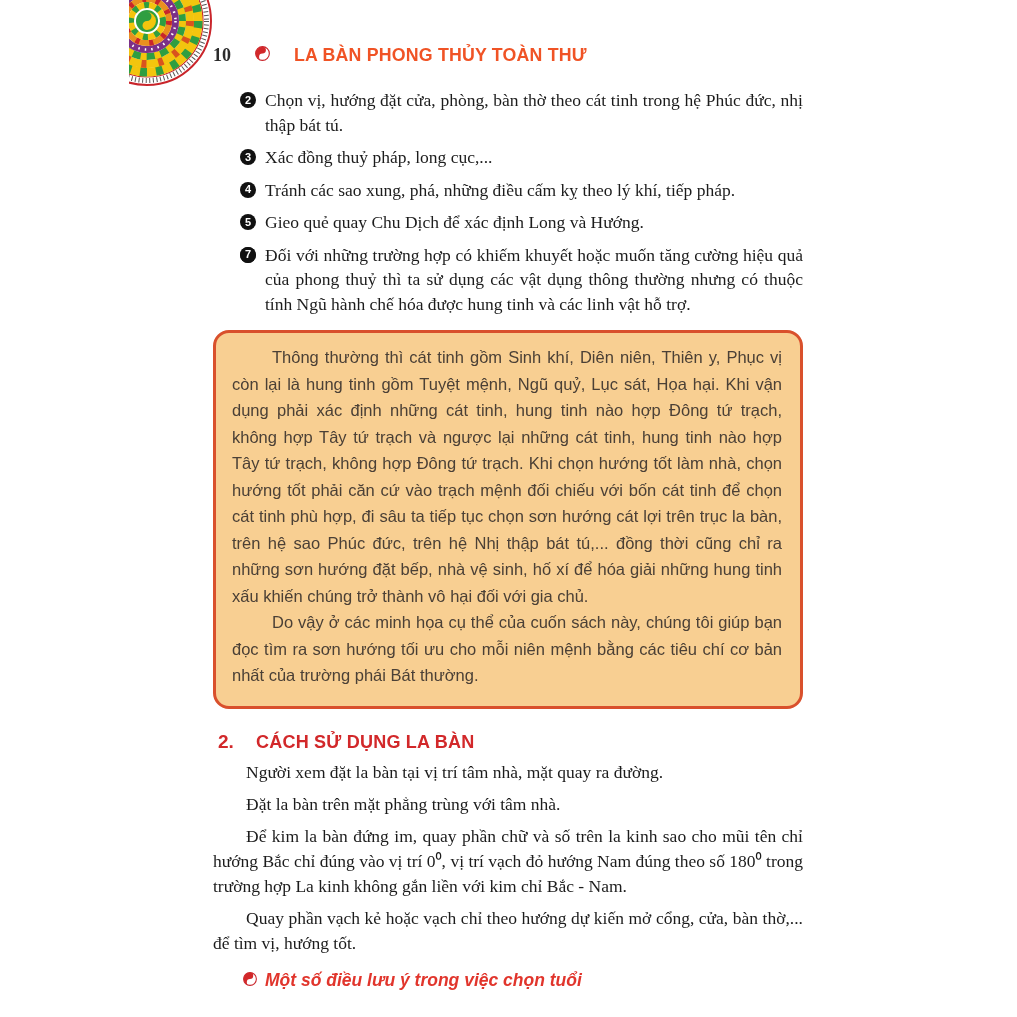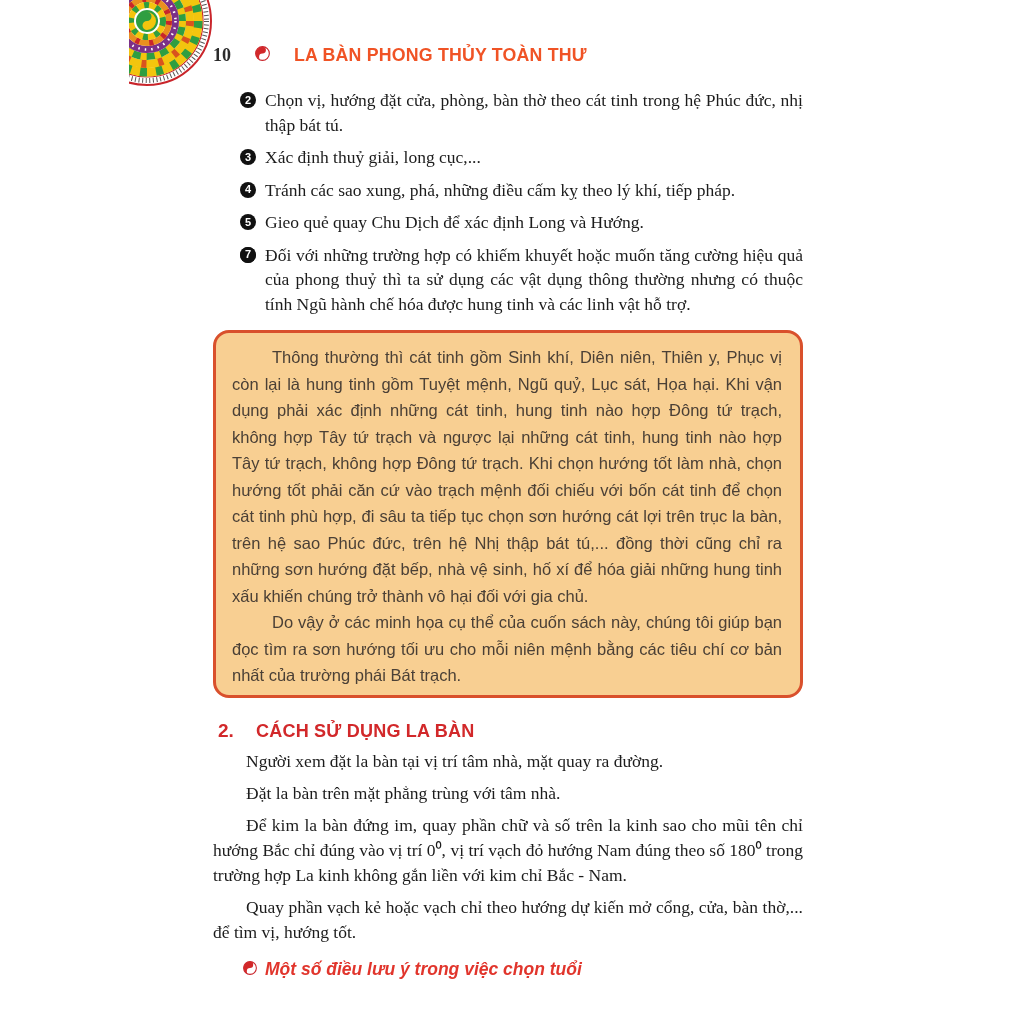--- a/index.html
+++ b/index.html
@@ -28,21 +28,21 @@
   .item{position:relative;padding-left:52px;font-size:17.5px;line-height:24.5px;
         text-align:justify;margin-bottom:8px;}
   .item .bullet{
     position:absolute;left:27px;top:4px;width:16px;height:16px;border-radius:50%;
     background:#111;color:#fff;font-family:"Liberation Sans",sans-serif;font-size:11px;
     font-weight:bold;display:flex;align-items:center;justify-content:center;line-height:1;
   }
 
   .callout{
     margin-top:14px;border:3px solid #d9502c;border-radius:16px;background:#f8cf92;
-    padding:11px 18px 6px 16px;
+    padding:11px 18px 17px 16px;
     font-family:"Liberation Sans",sans-serif;font-size:16.5px;line-height:26.5px;
     color:#4b4036;text-align:justify;
   }
   .callout p{margin:0;text-indent:40px;}
 
   .section-head{display:flex;margin-top:22px;align-items:baseline;
     font-family:"Liberation Sans",sans-serif;font-weight:bold;color:#d2282a;}
   .section-head .num{font-size:19px;margin-left:5px;}
   .section-head .ttl{font-size:19px;margin-left:22px;letter-spacing:.2px;
     transform:scaleX(.95);transform-origin:left center;white-space:nowrap;}
@@ -99,41 +99,41 @@
   </div>
 
   <div class="content">
 
     <div class="item">
       <span class="bullet">2</span>
       <span>Chọn vị, hướng đặt cửa, phòng, bàn thờ theo cát tinh trong hệ Phúc đức, nhị thập bát tú.</span>
     </div>
     <div class="item">
       <span class="bullet">3</span>
-      <span>Xác định thuỷ giải, long cục,...</span>
+      <span>Xác đồng thuỷ pháp, long cục,...</span>
     </div>
     <div class="item">
       <span class="bullet">4</span>
       <span>Tránh các sao xung, phá, những điều cấm kỵ theo lý khí, tiếp pháp.</span>
     </div>
     <div class="item">
       <span class="bullet">5</span>
       <span>Gieo quẻ quay Chu Dịch để xác định Long và Hướng.</span>
     </div>
     <div class="item">
       <span class="bullet">6</span>
     </div>
     <div class="item">
       <span class="bullet">7</span>
       <span>Đối với những trường hợp có khiếm khuyết hoặc muốn tăng cường hiệu quả của phong thuỷ thì ta sử dụng các vật dụng thông thường nhưng có thuộc tính Ngũ hành chế hóa được hung tinh và các linh vật hỗ trợ.</span>
     </div>
 
     <div class="callout">
       <p>Thông thường thì cát tinh gồm Sinh khí, Diên niên, Thiên y, Phục vị còn lại là hung tinh gồm Tuyệt mệnh, Ngũ quỷ, Lục sát, Họa hại. Khi vận dụng phải xác định những cát tinh, hung tinh nào hợp Đông tứ trạch, không hợp Tây tứ trạch và ngược lại những cát tinh, hung tinh nào hợp Tây tứ trạch, không hợp Đông tứ trạch. Khi chọn hướng tốt làm nhà, chọn hướng tốt phải căn cứ vào trạch mệnh đối chiếu với bốn cát tinh để chọn cát tinh phù hợp, đi sâu ta tiếp tục chọn sơn hướng cát lợi trên trục la bàn, trên hệ sao Phúc đức, trên hệ Nhị thập bát tú,... đồng thời cũng chỉ ra những sơn hướng đặt bếp, nhà vệ sinh, hố xí để hóa giải những hung tinh xấu khiến chúng trở thành vô hại đối với gia chủ.</p>
-      <p>Do vậy ở các minh họa cụ thể của cuốn sách này, chúng tôi giúp bạn đọc tìm ra sơn hướng tối ưu cho mỗi niên mệnh bằng các tiêu chí cơ bản nhất của trường phái Bát trạch.</p>
+      <p>Do vậy ở các minh họa cụ thể của cuốn sách này, chúng tôi giúp bạn đọc tìm ra sơn hướng tối ưu cho mỗi niên mệnh bằng các tiêu chí cơ bản nhất của trường phái Bát thường.</p>
     </div>
 
     <div class="section-head">
       <span class="num">2.</span>
       <span class="ttl">CÁCH SỬ DỤNG LA BÀN</span>
     </div>
 
     <p class="para">Người xem đặt la bàn tại vị trí tâm nhà, mặt quay ra đường.</p>
     <p class="para">Đặt la bàn trên mặt phẳng trùng với tâm nhà.</p>
     <p class="para">Để kim la bàn đứng im, quay phần chữ và số trên la kinh sao cho mũi tên chỉ hướng Bắc chỉ đúng vào vị trí 0⁰, vị trí vạch đỏ hướng Nam đúng theo số 180⁰ trong trường hợp La kinh không gắn liền với kim chỉ Bắc - Nam.</p>

